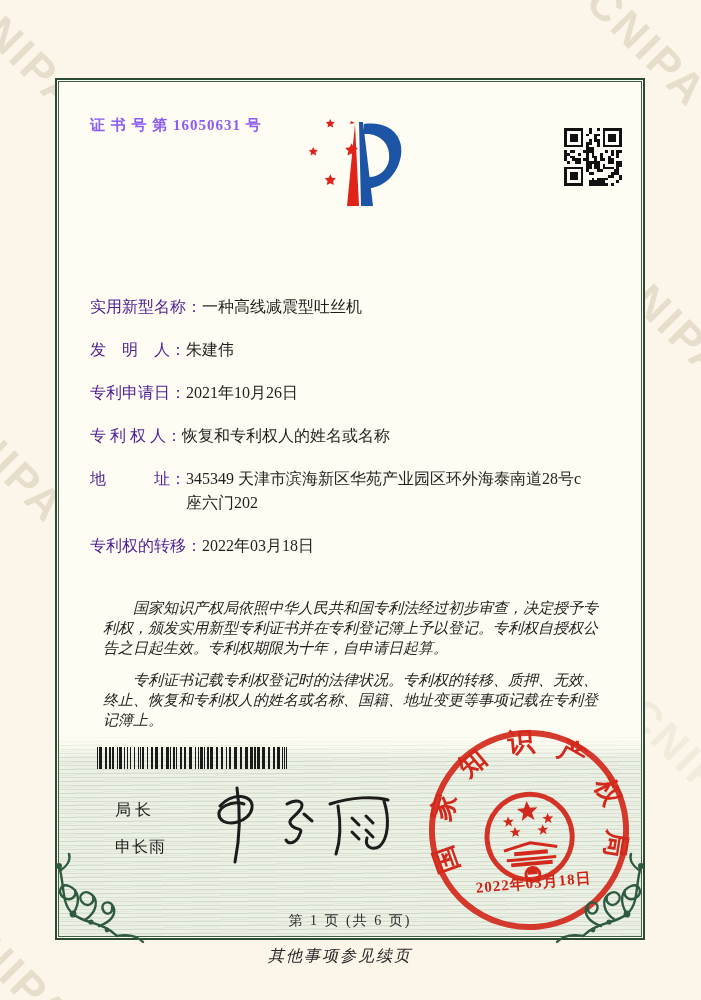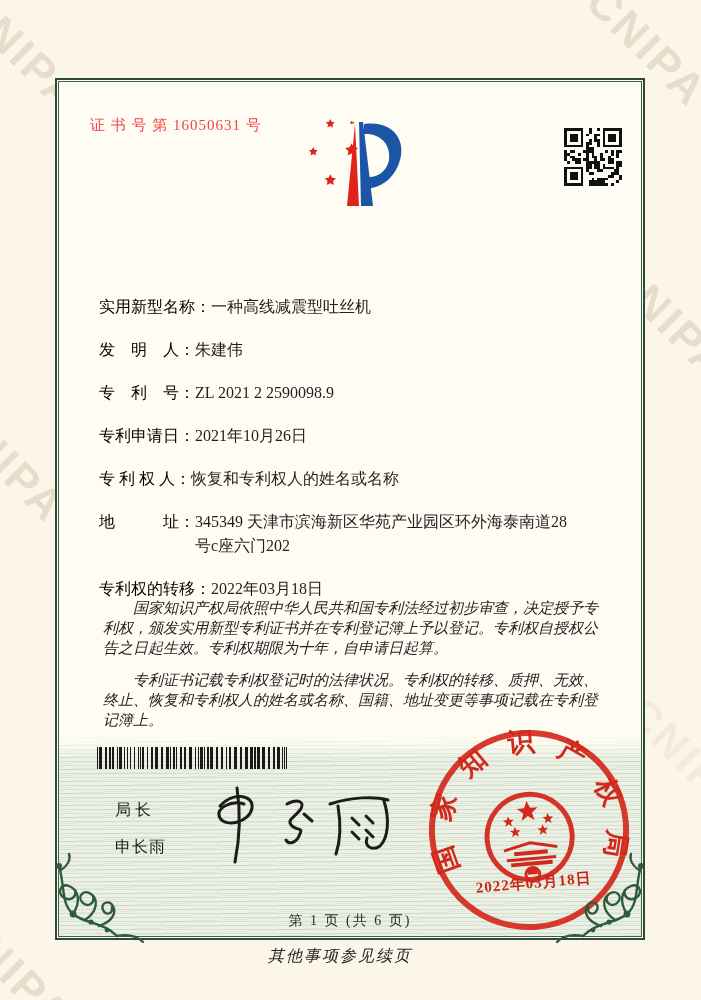--- a/index.html
+++ b/index.html
@@ -32,32 +32,32 @@
       repeating-linear-gradient(180deg, rgba(120,158,122,0.20) 0 1px, rgba(0,0,0,0) 1px 4px),
       repeating-linear-gradient(178deg, rgba(120,158,122,0.10) 0 1px, rgba(0,0,0,0) 1px 6px),
       linear-gradient(180deg, rgba(237,241,229,0.1) 0, #edf1e5 26px);
   }
   .guilloche-fade{
     position:absolute;left:0;right:0;top:0;height:26px;
     background:linear-gradient(180deg,#fffdf3 0,rgba(255,253,243,0) 100%);
   }
   
   .cert-no{
-    position:absolute;left:33px;top:36px;font-size:15px;letter-spacing:1px;color:#ef4444;
+    position:absolute;left:33px;top:36px;font-size:15px;letter-spacing:1px;color:#8b5cf6;font-weight:bold;
   }
   .logo{position:absolute;left:243px;top:38px;width:112px;height:100px;}
   .qr{position:absolute;left:507px;top:48px;width:58px;height:58px;}
   .title{
     position:absolute;left:0;top:132px;width:100%;text-align:center;
     font-size:35px;font-weight:bold;letter-spacing:11px;text-indent:11px;color:#141414;
   }
   
   .fields{position:absolute;left:33px;top:215px;width:492px;font-size:16px;}
   .field-row{display:flex;line-height:24px;margin-bottom:19px;}
-  .field-label{white-space:pre;flex:none;color:#000000;margin-left:9px;}
+  .field-label{white-space:pre;flex:none;color:#4c1d95;}
   .field-value{flex:1;color:#1f1f1f;}
   .field-pair2{margin-left:34px;display:flex;flex:none;}
   
   .body-text{
     position:absolute;left:33px;top:506px;width:528px;
     font-size:15px;line-height:19.8px;font-style:italic;
     font-family:"DejaVu Serif","Liberation Serif",serif;color:#222;
   }
   .body-text p{margin:13px;text-indent:2em;}
   
@@ -264,24 +264,20 @@
   <div class="fields">
     <div class="field-row">
       <span class="field-label">实用新型名称：</span>
       <span class="field-value">一种高线减震型吐丝机</span>
     </div>
     <div class="field-row">
       <span class="field-label">发　明　人：</span>
       <span class="field-value">朱建伟</span>
     </div>
     <div class="field-row">
-      <span class="field-label">专　利　号：</span>
-      <span class="field-value">ZL 2021 2 2590098.9</span>
-    </div>
-    <div class="field-row">
       <span class="field-label">专利申请日：</span>
       <span class="field-value">2021年10月26日</span>
     </div>
     <div class="field-row">
       <span class="field-label">专 利 权 人：</span>
       <span class="field-value">恢复和专利权人的姓名或名称</span>
     </div>
     <div class="field-row">
       <span class="field-label">地　　　址：</span>
       <span class="field-value">345349 天津市滨海新区华苑产业园区环外海泰南道28号c座六门202</span>

